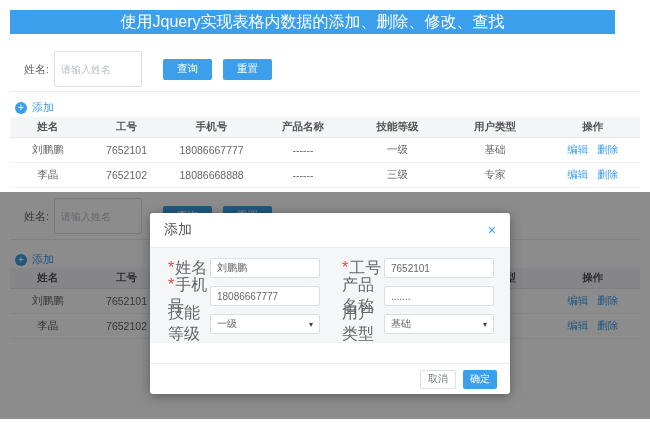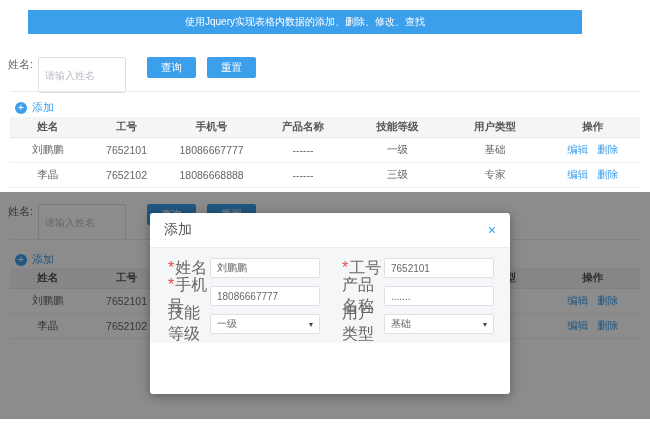--- a/index.html
+++ b/index.html
@@ -4,23 +4,23 @@
 <style>
   :root{
     --blue:#3C9FEC;
     --red:#E64747;
   }
   html,body{margin:0;padding:0;}
   body{font-family:"Liberation Sans","DejaVu Sans",sans-serif;}
   .screen{position:relative;width:650px;height:425px;background:#fff;overflow:hidden;}
 
   
-  .titlebar{position:absolute;left:28px;top:10px;width:554px;height:24px;background:var(--blue);
-    color:#fff;text-align:center;line-height:24px;font-size:10px;}
-  .search-row{position:absolute;left:8px;display:flex;height:24px;font-size:11px;color:#666;}
+  .titlebar{position:absolute;left:10px;top:10px;width:605px;height:24px;background:var(--blue);
+    color:#fff;text-align:center;line-height:24px;font-size:16px;}
+  .search-row{position:absolute;left:24px;display:flex;align-items:center;height:24px;font-size:11px;color:#666;}
   .inp{width:74px;height:18px;border:1px solid #dcdfe6;border-radius:2px;margin-left:5px;padding:8px 6px;
     font-size:10px;color:#666;outline:none;background:#fff;}
   .inp::placeholder{color:#b8bcc4;}
   .btn{height:21px;background:var(--blue);color:#fff;border:none;border-radius:2px;font-size:10.5px;
     padding:0 14px;cursor:pointer;}
   .btn.q{margin-left:21px;}
   .btn.r{margin-left:11px;}
   .divider{position:absolute;left:10px;width:630px;border-top:1px solid #ebebeb;height:0;}
   .add-row{position:absolute;left:15px;display:flex;align-items:center;gap:5px;color:var(--blue);
     font-size:11px;cursor:pointer;}
@@ -229,17 +229,21 @@
           <div class="fgroup">
             <span class="flabel">用户类型</span>
             <div class="fselect">
               <span>基础</span>
               <span class="arrow">▾</span>
             </div>
           </div>
         </div>
       </div>
 
+      <div class="modal-foot">
+        <button class="btn-cancel">取消</button>
+        <button class="btn-ok">确定</button>
+      </div>
     </div>
   </section>
 
   <div class="bottom-strip"></div>
 </div>
 
 </body></html>

